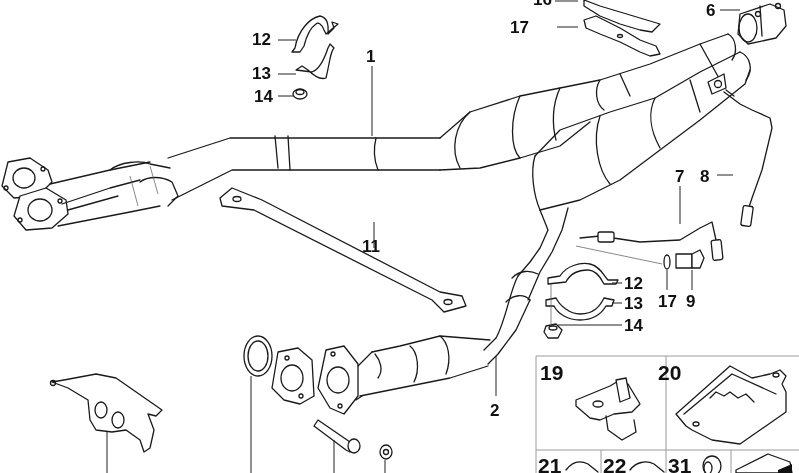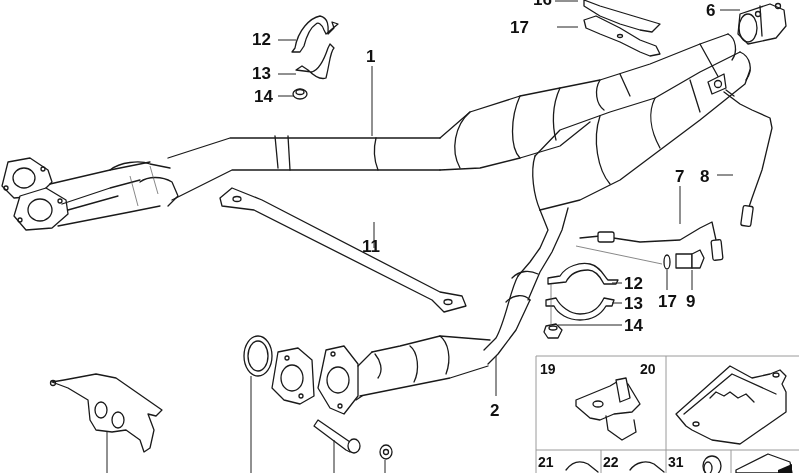--- a/index.html
+++ b/index.html
@@ -2,21 +2,21 @@
 <html><head>
 <meta charset="utf-8">
 <style>
   html, body { margin:0; padding:0; background:#ffffff; }
   body { width:799px; height:473px; overflow:hidden; position:relative; font-family:"Liberation Sans", sans-serif; }
   #diagram { position:absolute; left:0; top:0; width:799px; height:473px; }
   .label {
     position:absolute; font-family:"Liberation Sans", sans-serif; font-weight:bold;
     font-size:17px; color:#111111; line-height:1; white-space:nowrap;
   }
-  .inset-label { font-size:14px; }
+  .inset-label { font-size:21px; }
   svg .ln { fill:none; stroke:#1a1a1a; stroke-width:1.3; stroke-linejoin:round; stroke-linecap:round; }
   svg .thin { fill:none; stroke:#555555; stroke-width:0.7; }
   svg .fill { fill:#ffffff; stroke:#1a1a1a; stroke-width:1.3; stroke-linejoin:round; }
   svg .leader { stroke:#222222; stroke-width:1; fill:none; }
   svg .grid { stroke:#9a9a9a; stroke-width:1; fill:none; }
 </style>
 </head>
 <body>
 
 <svg id="diagram" viewBox="0 0 799 473" width="799" height="473">
@@ -234,16 +234,16 @@
 <div class="label" style="left:675px;top:168px;">7</div>
 <div class="label" style="left:700px;top:168px;">8</div>
 <div class="label" style="left:624px;top:275px;">12</div>
 <div class="label" style="left:624px;top:295px;">13</div>
 <div class="label" style="left:624px;top:317px;">14</div>
 <div class="label" style="left:658px;top:293px;">17</div>
 <div class="label" style="left:686px;top:293px;">9</div>
 <div class="label" style="left:490px;top:402px;">2</div>
 
 <div class="label inset-label" style="left:540px;top:362px;">19</div>
-<div class="label inset-label" style="left:640px;top:362px;">20</div>
+<div class="label inset-label" style="left:658px;top:362px;">20</div>
 <div class="label inset-label" style="left:538px;top:455px;">21</div>
 <div class="label inset-label" style="left:603px;top:455px;">22</div>
 <div class="label inset-label" style="left:668px;top:455px;">31</div>
 
 </body></html>

